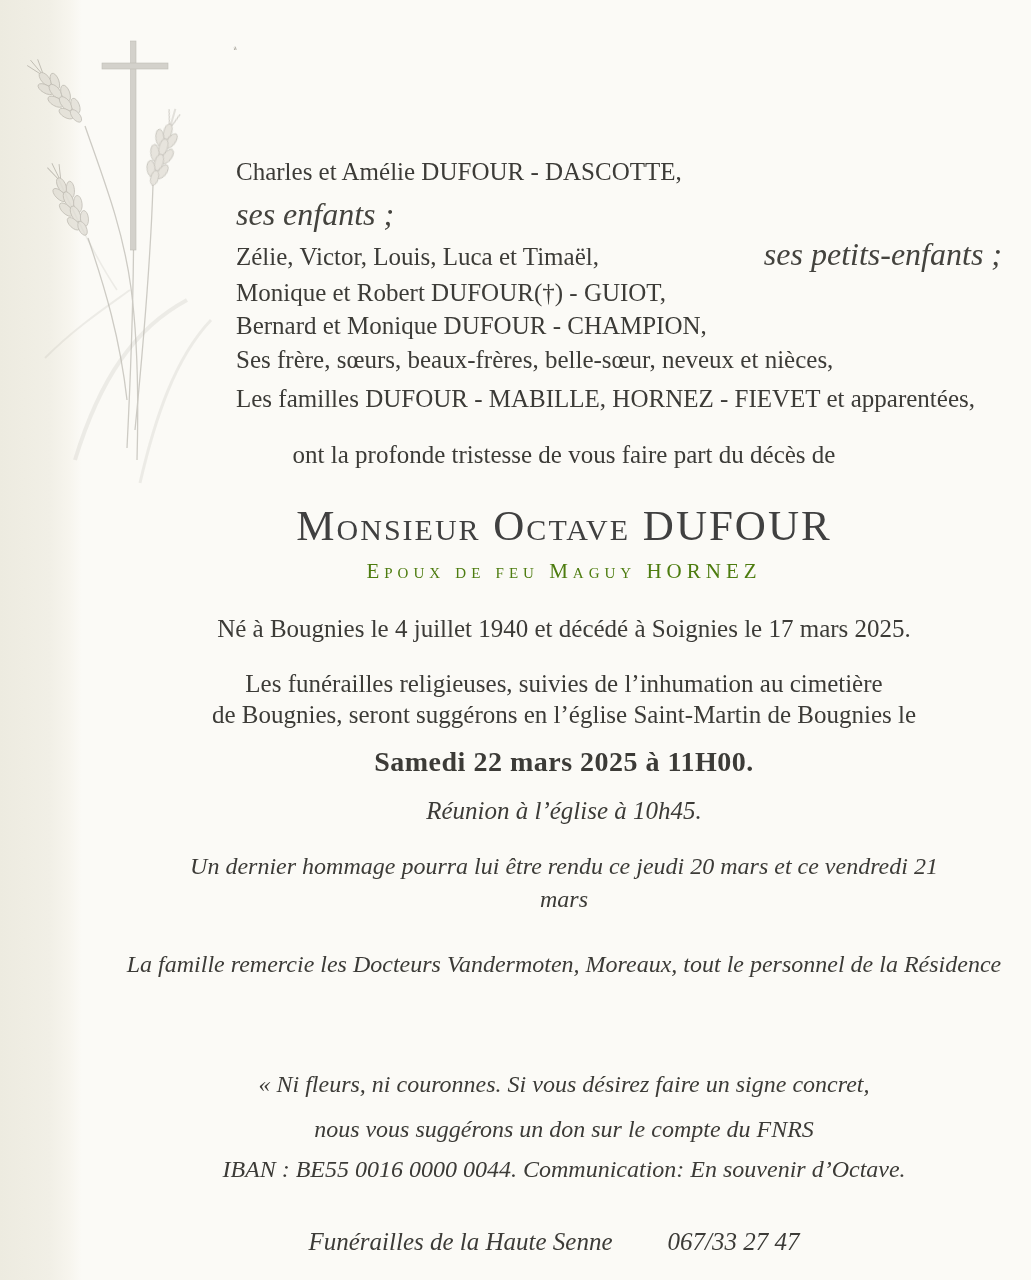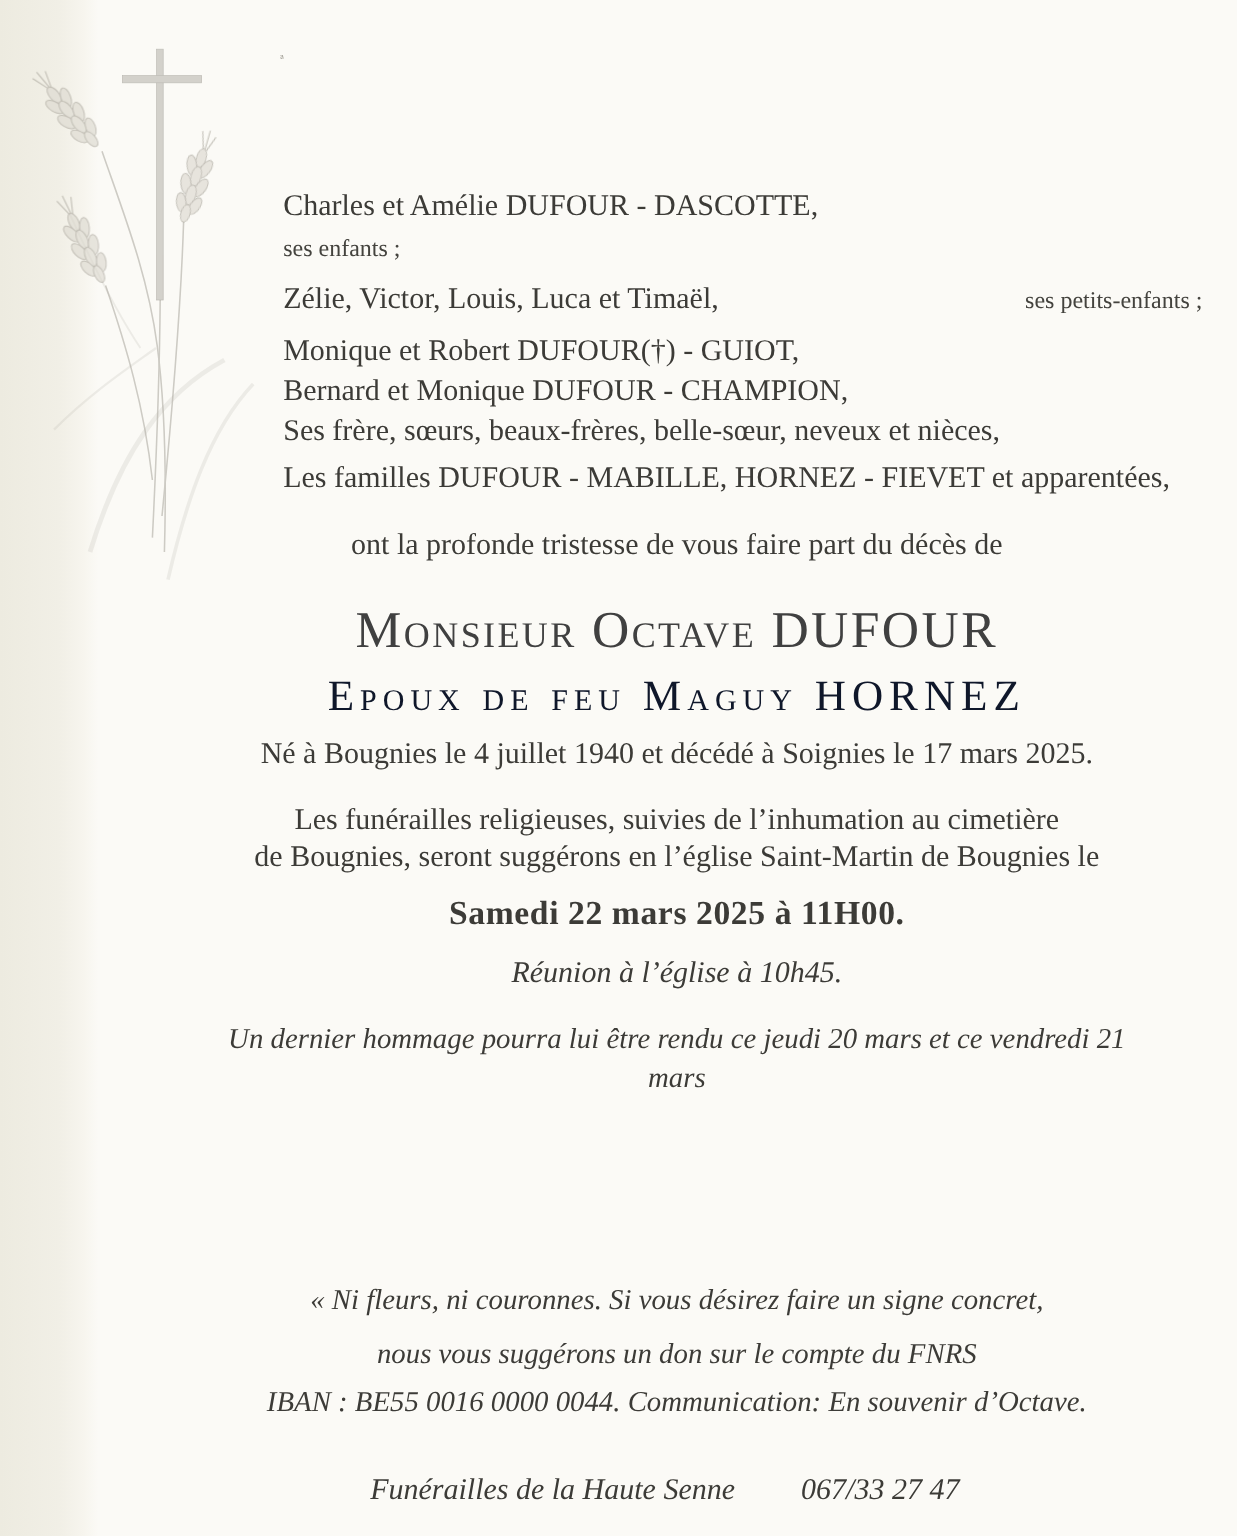--- a/index.html
+++ b/index.html
@@ -13,26 +13,26 @@
     position:absolute;left:0;top:0;width:82px;height:1280px;
     background:linear-gradient(to right,#edebe0 0%,#f1efe6 60%,#f7f5ee 85%,#fbfaf6 100%);
   }
   .illustration{position:absolute;left:15px;top:28px;}
   .speck{position:absolute;left:234px;top:44px;font-size:11px;color:#a09d94;transform:rotate(-12deg);}
   .fam-row{
     position:absolute;left:197px;width:766px;
     display:flex;justify-content:space-between;align-items:baseline;
     font-size:25px;line-height:1.15;white-space:nowrap;margin-left:39px;
   }
-  .rel{font-size:20px;color:#44433e;}
+  .rel{font-style:italic;font-size:32px;color:#44433e;}
   .center{position:absolute;left:184px;width:760px;text-align:center;line-height:1.2;}
   .wide{left:104px;width:920px;}
   .body25{font-size:25px;text-align:center;}
   .title{font-size:43px;font-variant:small-caps;letter-spacing:2px;color:#404040;}
-  .subtitle{font-size:36px;font-variant:small-caps;letter-spacing:5px;color:#0f172a;}
+  .subtitle{font-size:21px;font-variant:small-caps;letter-spacing:5px;color:#4d7c0f;}
   .para{line-height:31px;}
   .bold-date{font-size:28px;font-weight:bold;letter-spacing:.5px;}
   .ital{font-style:italic;font-size:24px;line-height:33px;}
   .ital25{font-style:italic;font-size:25px;}
   .footer-gap{display:inline-block;width:2.2em;}
 </style>
 </head>
 <body>
 
 <div class="edge-band"></div>
@@ -122,20 +122,21 @@
 
 <div class="center bold-date" style="top:745px">Samedi 22 mars 2025 à 11H00.</div>
 
 <div class="center ital25" style="top:796px">Réunion à l’église à 10h45.</div>
 
 <div class="center ital" style="top:850px">
   <div>Un dernier hommage pourra lui être rendu ce jeudi 20 mars et ce vendredi 21 mars</div>
 </div>
 
 <div class="center wide ital" style="top:948px">
+  <div>La famille remercie les Docteurs Vandermoten, Moreaux, tout le personnel de la Résidence</div>
 </div>
 
 <div class="center ital" style="top:1068px">« Ni fleurs, ni couronnes. Si vous désirez faire un signe concret,</div>
 <div class="center ital" style="top:1113px">nous vous suggérons un don sur le compte du FNRS</div>
 <div class="center ital" style="top:1153px">IBAN : BE55 0016 0000 0044. Communication: En souvenir d’Octave.</div>
 
 <div class="center ital25" style="top:1227px;left:174px">
   <span>Funérailles de la Haute Senne</span><span class="footer-gap"></span><span>067/33 27 47</span>
 </div>
 

